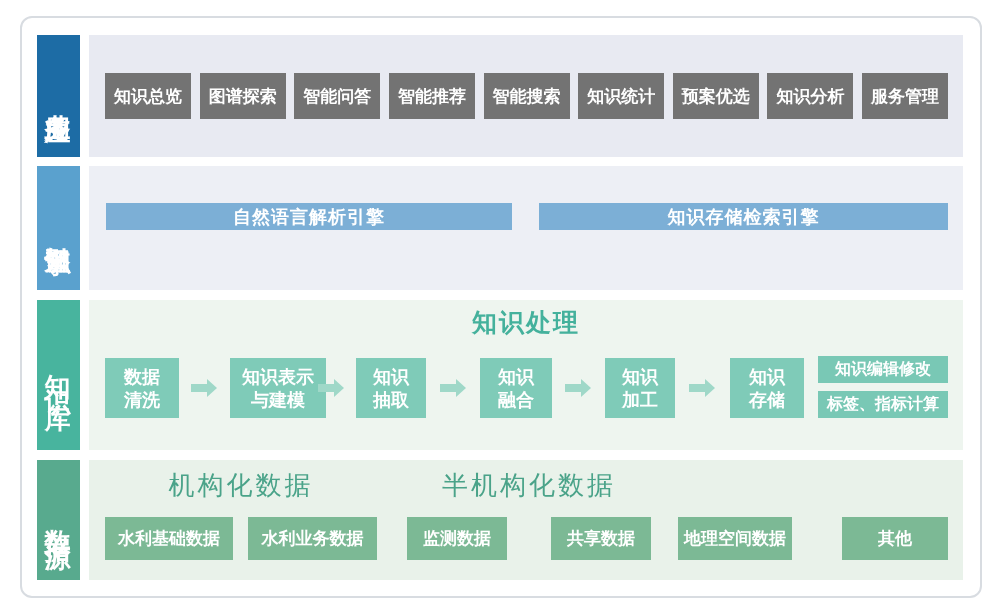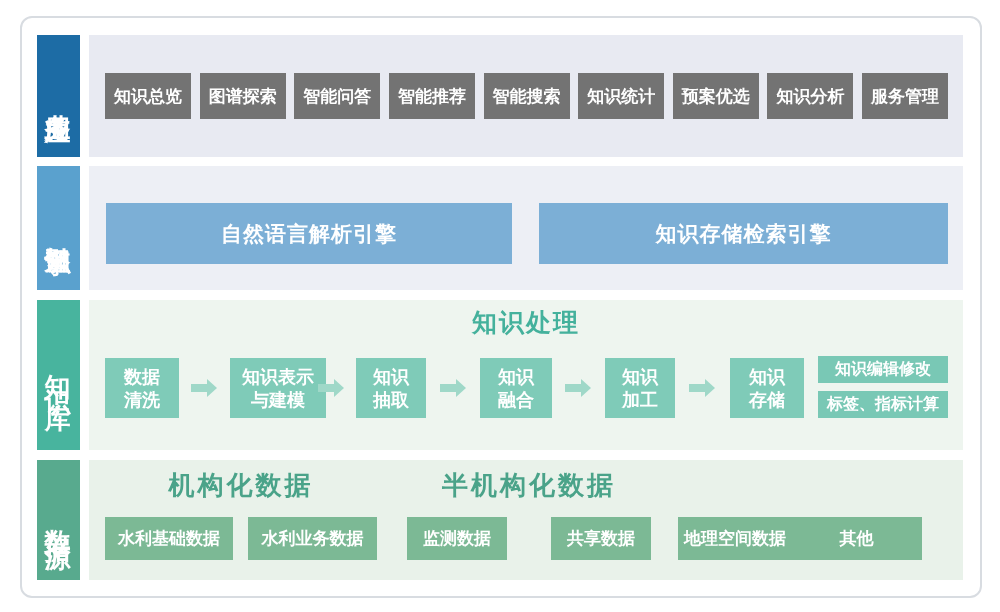--- a/index.html
+++ b/index.html
@@ -24,44 +24,44 @@
 
   .box{position:absolute;display:flex;align-items:center;justify-content:center;
        color:#fff;font-weight:bold;text-align:center;}
 
   
   .apps-row{position:absolute;left:105px;top:73px;width:843px;height:46px;display:flex;justify-content:space-between;}
   .app-btn{width:86px;height:46px;background:#737373;color:#fff;font-weight:bold;font-size:17px;
            display:flex;align-items:center;justify-content:center;}
 
   
-  .bar{top:203px;height:61px;background:#7cafd6;font-size:21px;letter-spacing:1px;}
+  .bar{top:203px;height:27px;background:#7cafd6;font-size:18px;letter-spacing:1px;}
   .bar1{left:106px;width:406px;}
   .bar2{left:539px;width:409px;}
 
   
   .kp-title{position:absolute;left:89px;top:306px;width:874px;text-align:center;
             color:#44b19c;font-weight:bold;font-size:25px;letter-spacing:2px;}
   .fb{top:358px;height:60px;background:#7fcbb8;font-size:18px;line-height:1.3;white-space:pre-line;}
   .fb1{left:105px;width:74px;} .fb2{left:230px;width:96px;} .fb3{left:356px;width:70px;}
   .fb4{left:480px;width:72px;} .fb5{left:605px;width:70px;} .fb6{left:730px;width:74px;}
   .arrow{position:absolute;top:384px;width:16px;height:8px;background:#9fd8c8;}
   .arrow::after{content:"";position:absolute;left:16px;top:-5px;width:0;height:0;
                 border-left:10px solid #9fd8c8;border-top:9px solid transparent;border-bottom:9px solid transparent;}
   .a1{left:191px;} .a2{left:318px;} .a3{left:440px;} .a4{left:565px;} .a5{left:689px;}
   .side{left:818px;width:130px;height:27px;background:#79c8b5;font-size:16px;}
   .s1{top:356px;} .s2{top:391px;}
 
   
-  .src-head{position:absolute;top:468px;height:32px;color:#4aa389;font-weight:bold;font-size:26px;
+  .src-head{position:absolute;top:468px;height:32px;color:#4aa389;font-weight:normal;font-size:26px;
             letter-spacing:3px;text-align:center;}
   .h1{left:105px;width:272px;} .h2{left:407px;width:244px;} .h3{left:678px;width:272px;}
   .src{top:517px;height:43px;background:#7cb995;font-size:17px;}
   .g1{left:105px;width:128px;} .g2{left:248px;width:129px;} .g3{left:407px;width:100px;}
-  .g4{left:551px;width:100px;} .g5{left:678px;width:114px;} .g6{left:791px;width:131px;text-align:right;}
+  .g4{left:551px;width:100px;} .g5{left:678px;width:114px;} .g6{left:842px;width:106px;text-align:right;}
 </style>
 </head>
 <body>
 
 <div class="stage">
   <div class="card"></div>
 
   <div class="rlabel l1">业务应用</div>
   <div class="rlabel l2">知识引擎</div>
   <div class="rlabel l3">知识库</div>

